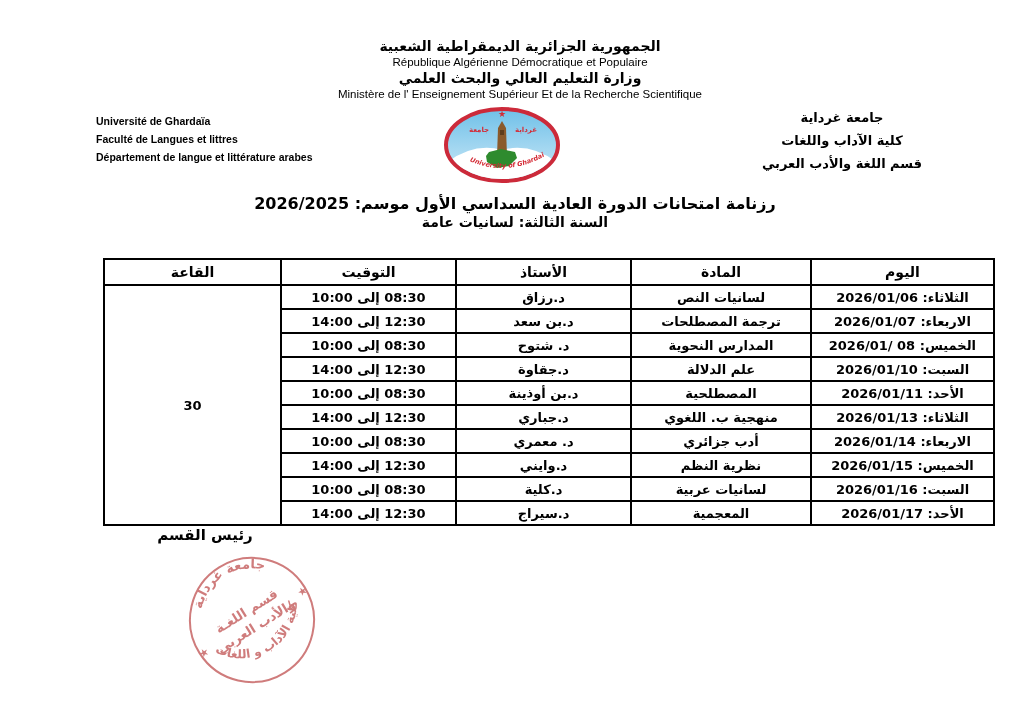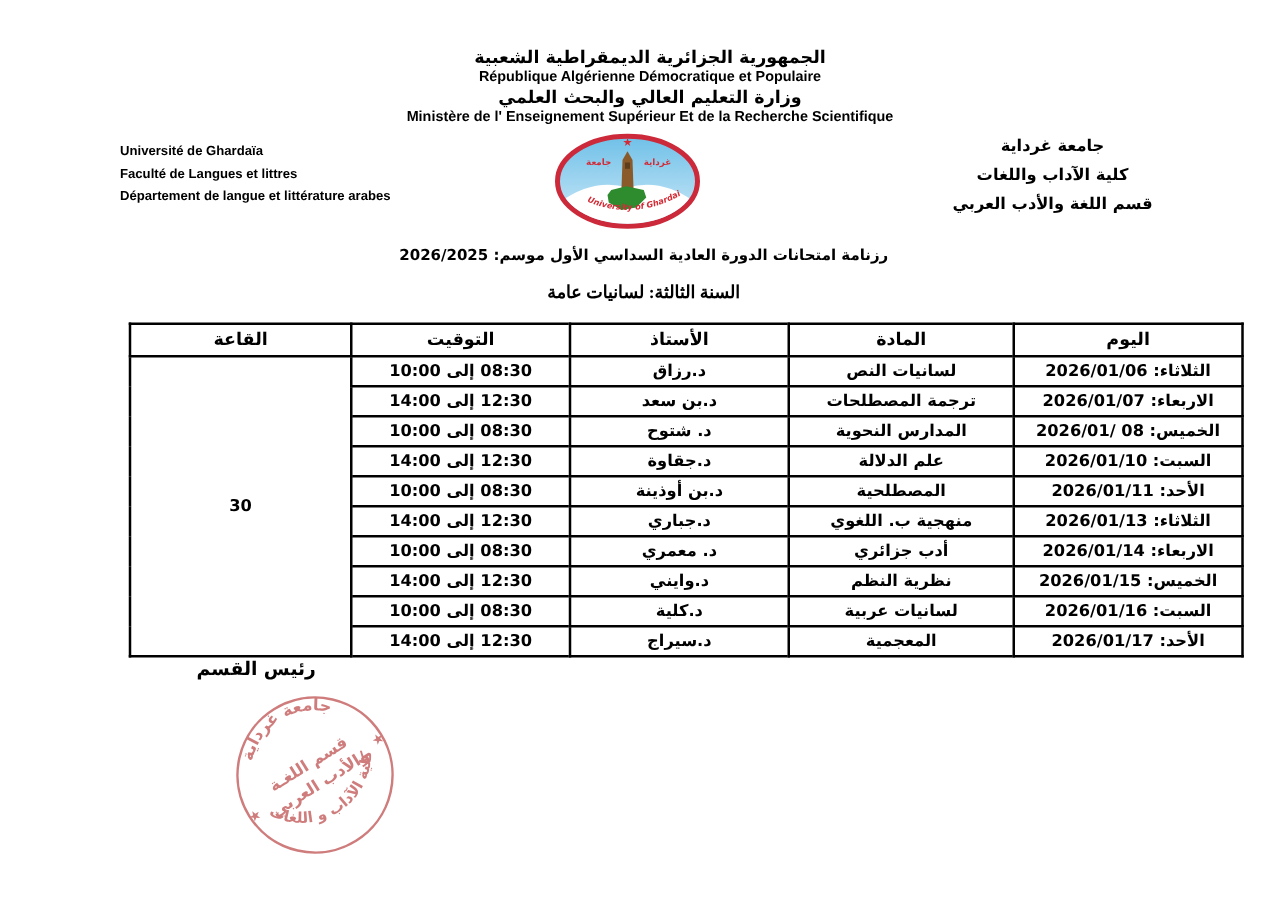--- a/index.html
+++ b/index.html
@@ -3,32 +3,32 @@
 <meta charset="utf-8">
 <style>
   html,body{margin:0;padding:0;background:#ffffff;}
   .page{
     position:relative;width:1024px;height:724px;background:#ffffff;overflow:hidden;
     font-family:"DejaVu Sans",sans-serif;color:#000;
   }
   
   .nat-header{position:absolute;left:180px;top:38px;width:680px;text-align:center;}
   .nat-ar{direction:rtl;font-weight:bold;font-size:14px;line-height:17px;letter-spacing:2px;}
-  .nat-fr{font-family:"Liberation Sans","DejaVu Sans",sans-serif;font-weight:bold;font-size:11.5px;line-height:15px;}
+  .nat-fr{font-family:"Liberation Sans","DejaVu Sans",sans-serif;font-weight:normal;font-size:11.5px;line-height:15px;}
   
   .inst-left{position:absolute;left:96px;top:112px;width:220px;text-align:left;
     font-family:"Liberation Sans","DejaVu Sans",sans-serif;font-weight:bold;font-size:10.5px;line-height:18px;}
   .inst-right{position:absolute;left:742px;top:106px;width:200px;text-align:center;direction:rtl;
     font-weight:bold;font-size:13px;line-height:23px;}
   
   .logo{position:absolute;left:443px;top:106px;width:118px;height:78px;}
   
   .titles{position:absolute;left:215px;top:194px;width:600px;text-align:center;direction:rtl;}
-  .title-main{font-weight:bold;font-size:12px;line-height:20px;}
-  .title-sub{font-weight:bold;font-size:14px;margin-top:11px;font-family:Liberation Serif, serif;}
+  .title-main{font-weight:bold;font-size:16px;line-height:20px;}
+  .title-sub{font-weight:bold;font-size:14px;}
   
   table.exam{position:absolute;left:103px;top:258px;width:890px;border-collapse:collapse;
     direction:rtl;table-layout:fixed;}
   table.exam th,table.exam td{border:2px solid #000;padding:0 17px;font-weight:bold;
     font-size:13px;line-height:1;white-space:nowrap;overflow:hidden;}
   table.exam th{height:24px;font-size:14px;text-align:center;}
   table.exam td{height:22px;text-align:center;}
   td.day{text-align:right;padding-right:7px;}
   td.room{font-size:18px;text-align:center;vertical-align:middle;margin-top:24px;}
   

